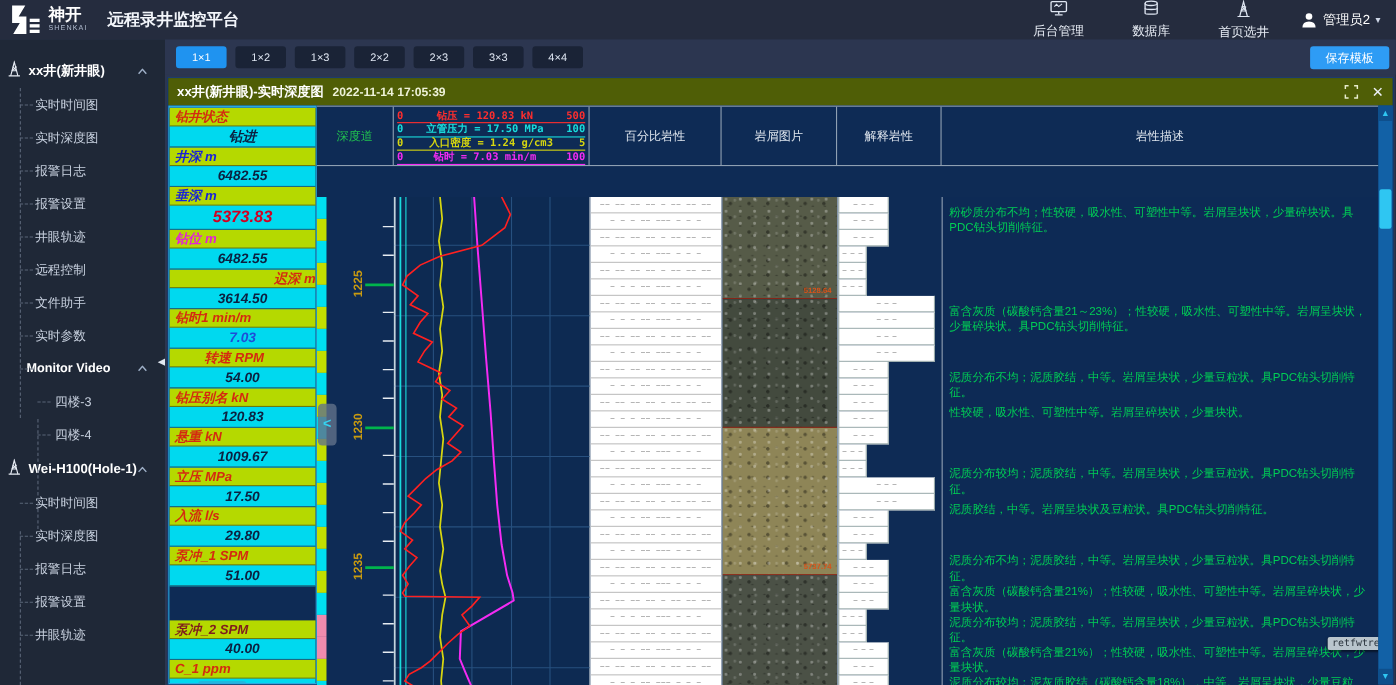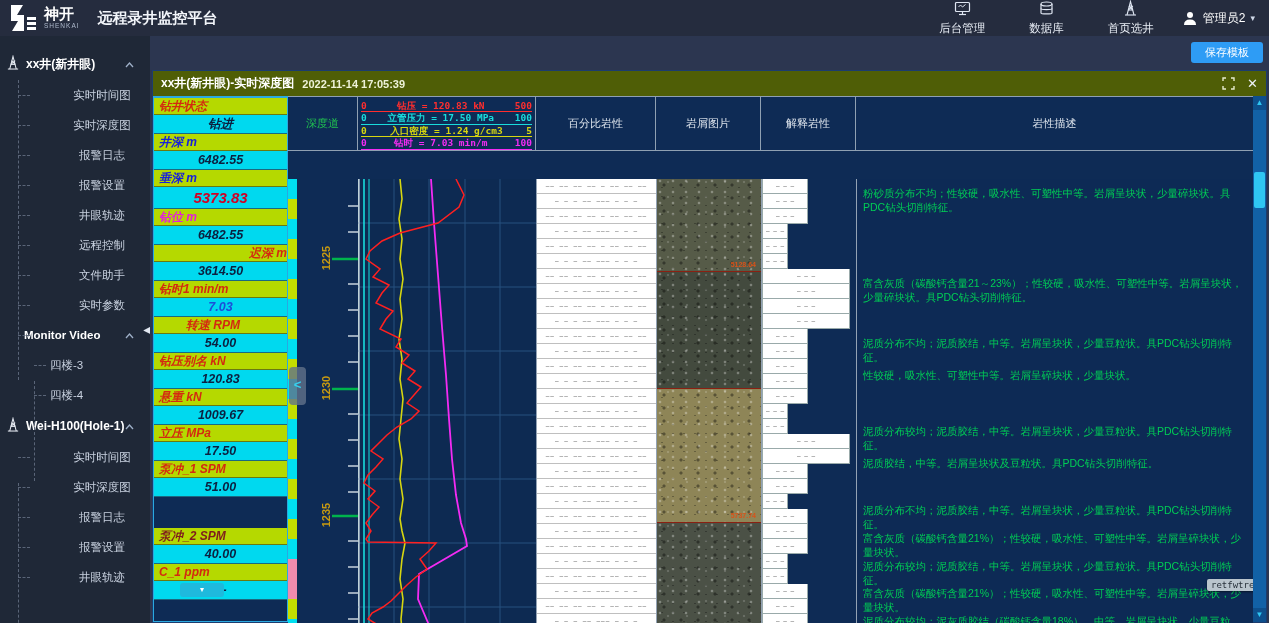--- a/index.html
+++ b/index.html
@@ -20,21 +20,21 @@
   .caret-down{font-size:9px;color:#cfd8e8;}
   
   .body-row{display:flex;height:587px;}
   .sidebar{position:relative;width:150px;background:#1f2837;flex:0 0 auto;padding-top:12px;overflow:hidden;}
   .main{flex:1;display:flex;flex-direction:column;}
   
   .tree-row{position:relative;display:flex;align-items:center;height:30px;font-size:11.5px;color:#c9d2e0;cursor:pointer;white-space:nowrap;}
   .tree-row.well{color:#fff;font-weight:bold;font-size:12px;height:32px;}
   .tree-row.group{color:#fff;font-weight:bold;padding-left:24px;}
   .tree-row .derrick{margin:0 6px 0 6px;}
-  .tree-row.item{padding-left:54px;justify-content:center;}
+  .tree-row.item{padding-left:32px;}
   .tree-row.subitem{padding-left:50px;}
   .tree-row.item::before,.tree-row.subitem::before,.tree-row.group::before{content:"";position:absolute;width:12px;border-top:1px dashed #5a6578;left:18px;}
   .tree-row.subitem::before{left:34px;}
   .tree-row .tcaret{margin-left:auto;margin-right:16px;}
   .guide{position:absolute;border-left:1px dashed #5a6578;width:0;}
   .side-collapse{position:absolute;right:-1px;top:288px;font-size:10px;color:#e3e9f2;cursor:pointer;}
   
   .toolbar{height:34px;display:flex;align-items:center;gap:8px;padding-left:10px;background:#2c3650;}
   .lay-btn{min-width:46px;height:20px;border:0;border-radius:3px;background:#1a2336;color:#dfe6f2;font-size:10px;cursor:pointer;font-family:inherit;}
   .lay-btn.active{background:#1f93f0;color:#fff;}
@@ -254,20 +254,29 @@
           </div>
         </div>
       <div class="side-collapse">◀</div>
     <div class="guide" style="left: 18px; top: 44px; height: 300px;"></div>
         <div class="guide" style="left: 34px; top: 345px; height: 100px;"></div>
         <div class="guide" style="left: 18px; top: 447px; height: 160px;"></div>
       </div>
 
     <div class="main">
       <div class="toolbar">
+        <span id="layout-btns" style="display:flex;gap:8px;">
+            <button class="lay-btn active">1×1</button>
+            <button class="lay-btn">1×2</button>
+            <button class="lay-btn">1×3</button>
+            <button class="lay-btn">2×2</button>
+            <button class="lay-btn">2×3</button>
+            <button class="lay-btn">3×3</button>
+            <button class="lay-btn">4×4</button>
+          </span>
         <button class="save-btn">保存模板</button>
       </div>
 
       <div class="panel">
         <div class="ptitle">
           <span class="t">xx井(新井眼)-实时深度图</span>
           <span class="ts">2022-11-14 17:05:39</span>
           <span class="icons">
             <svg width="13" height="13" viewBox="0 0 13 13" style="cursor:pointer;">
               <g stroke="#e7eccd" stroke-width="1.4" fill="none">
@@ -316,20 +325,24 @@
                 <div class="plabel" style="color: rgb(212, 42, 16);">钻压别名  kN</div>
                 <div class="pvalue" style="color: rgb(11, 32, 64);">120.83</div>
               </div>
               <div class="pcell">
                 <div class="plabel" style="color: rgb(212, 42, 16);">悬重  kN</div>
                 <div class="pvalue" style="color: rgb(11, 32, 64);">1009.67</div>
               </div>
               <div class="pcell">
                 <div class="plabel" style="color: rgb(212, 42, 16);">立压  MPa</div>
                 <div class="pvalue" style="color: rgb(11, 32, 64);">17.50</div>
+              </div>
+              <div class="pcell">
+                <div class="plabel" style="color: rgb(212, 42, 16);">入流  l/s</div>
+                <div class="pvalue" style="color: rgb(11, 32, 64);">29.80</div>
               </div>
               <div class="pcell">
                 <div class="plabel" style="color: rgb(212, 42, 16);">泵冲_1  SPM</div>
                 <div class="pvalue" style="color: rgb(11, 32, 64);">51.00</div>
               </div>
               <div class="pcell">
                 <div class="plabel" style="color: #7f1d1d; margin-top: 31px;">泵冲_2  SPM</div>
                 <div class="pvalue" style="color: rgb(11, 32, 64);">40.00</div>
               </div>
               <div class="pcell">

